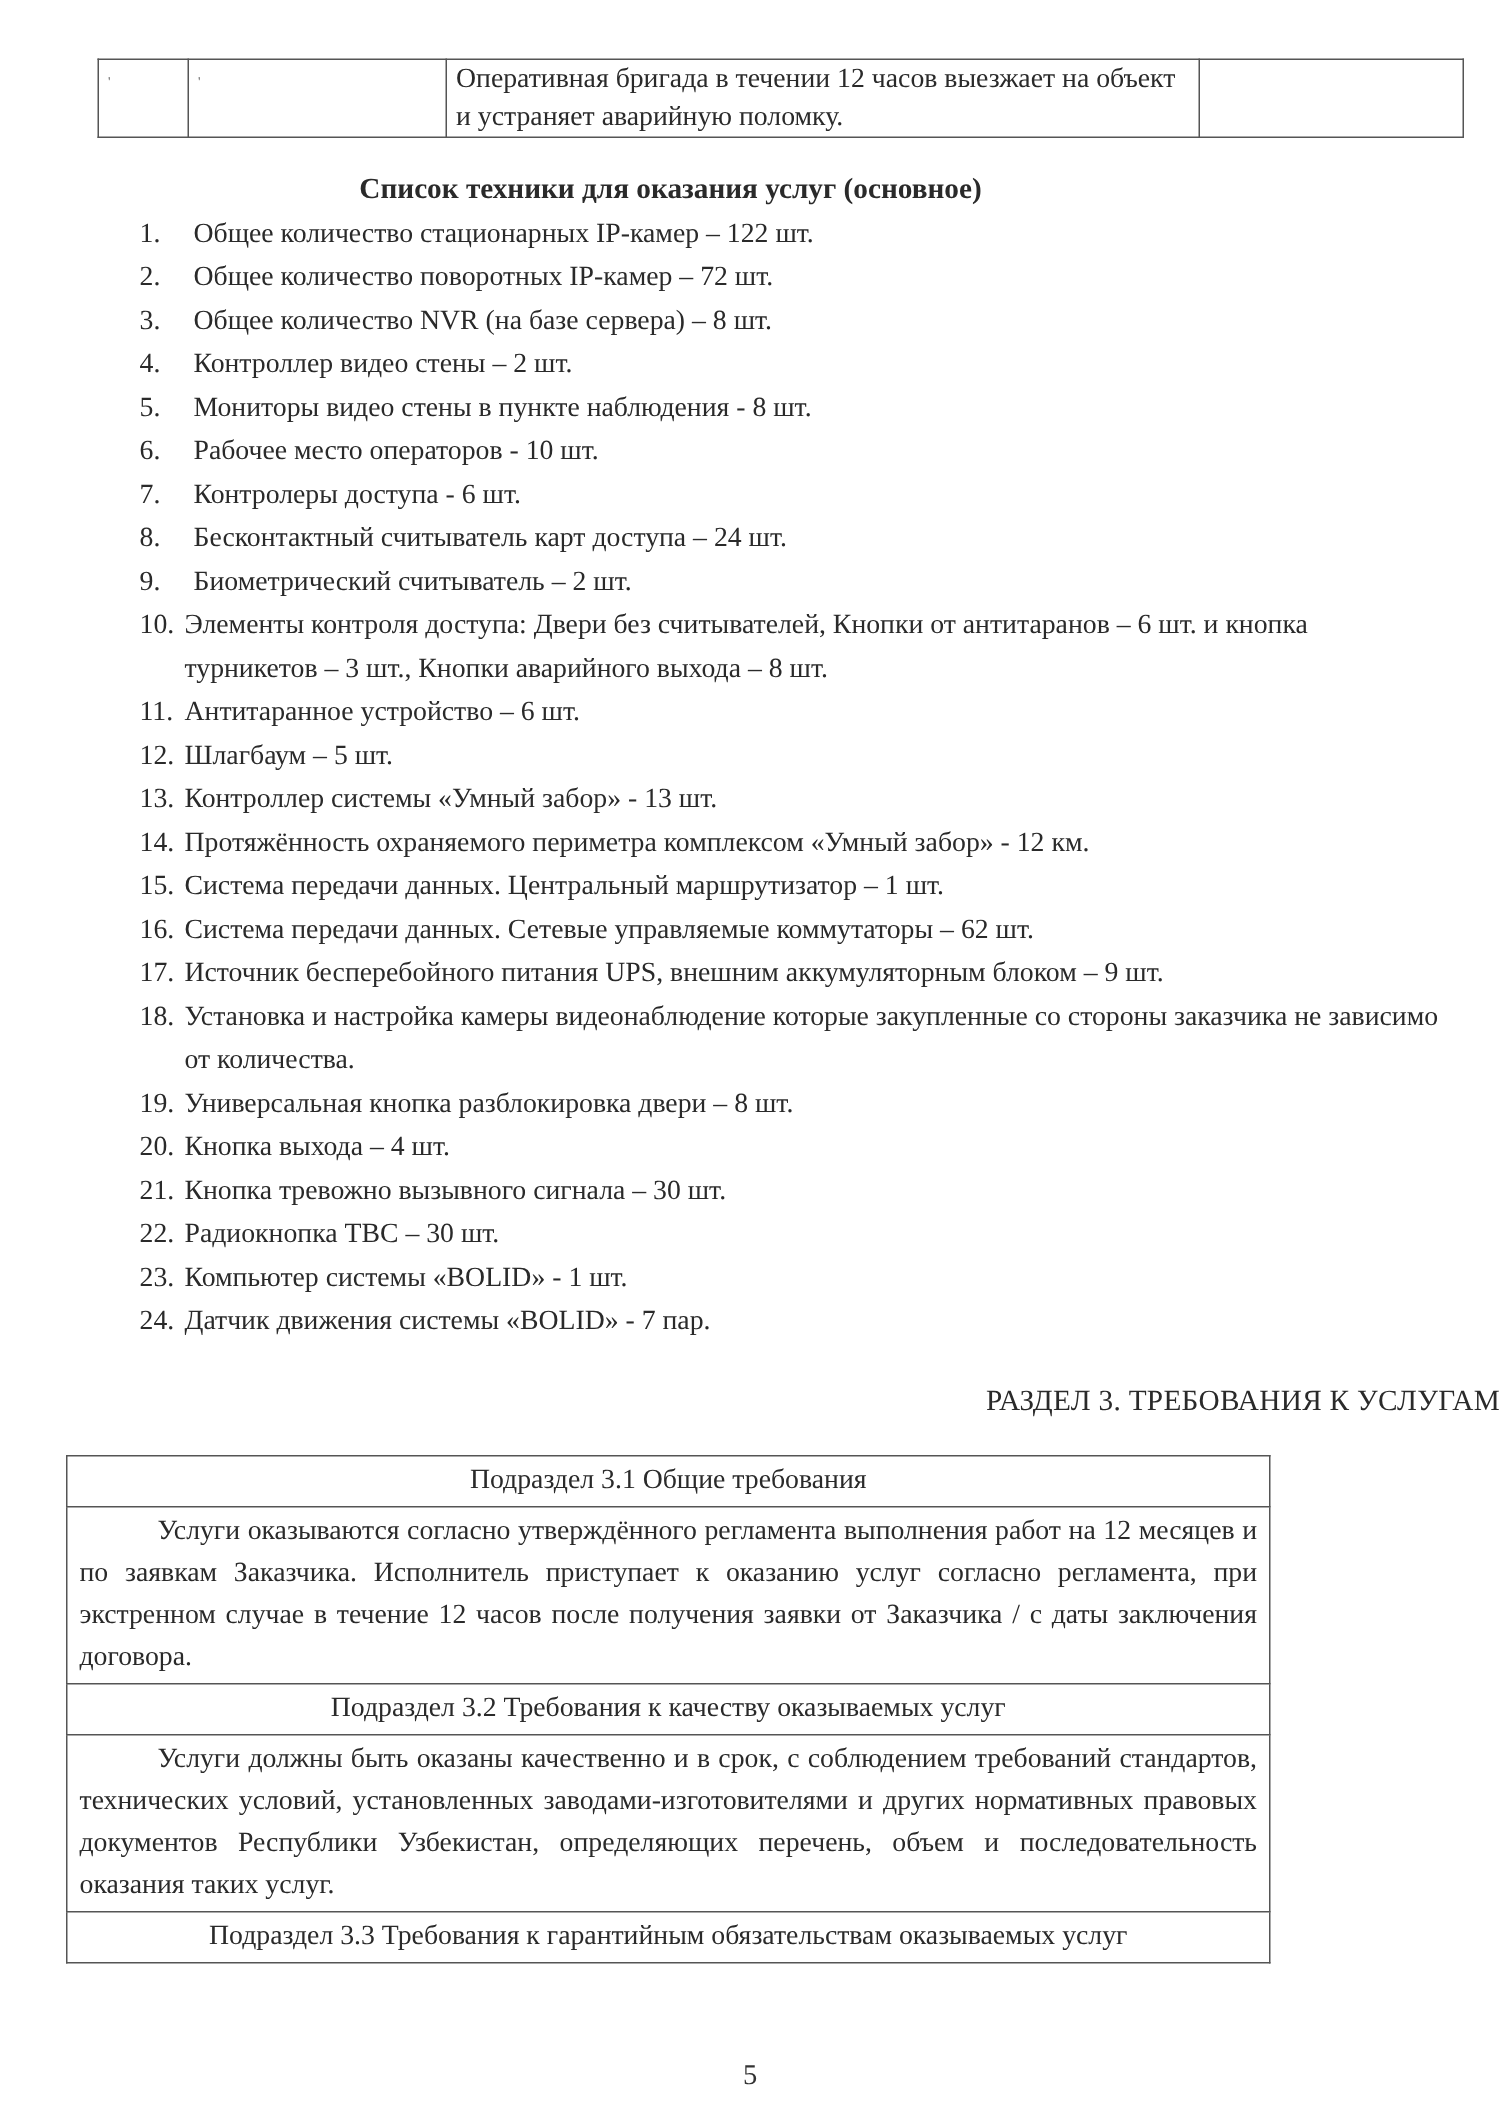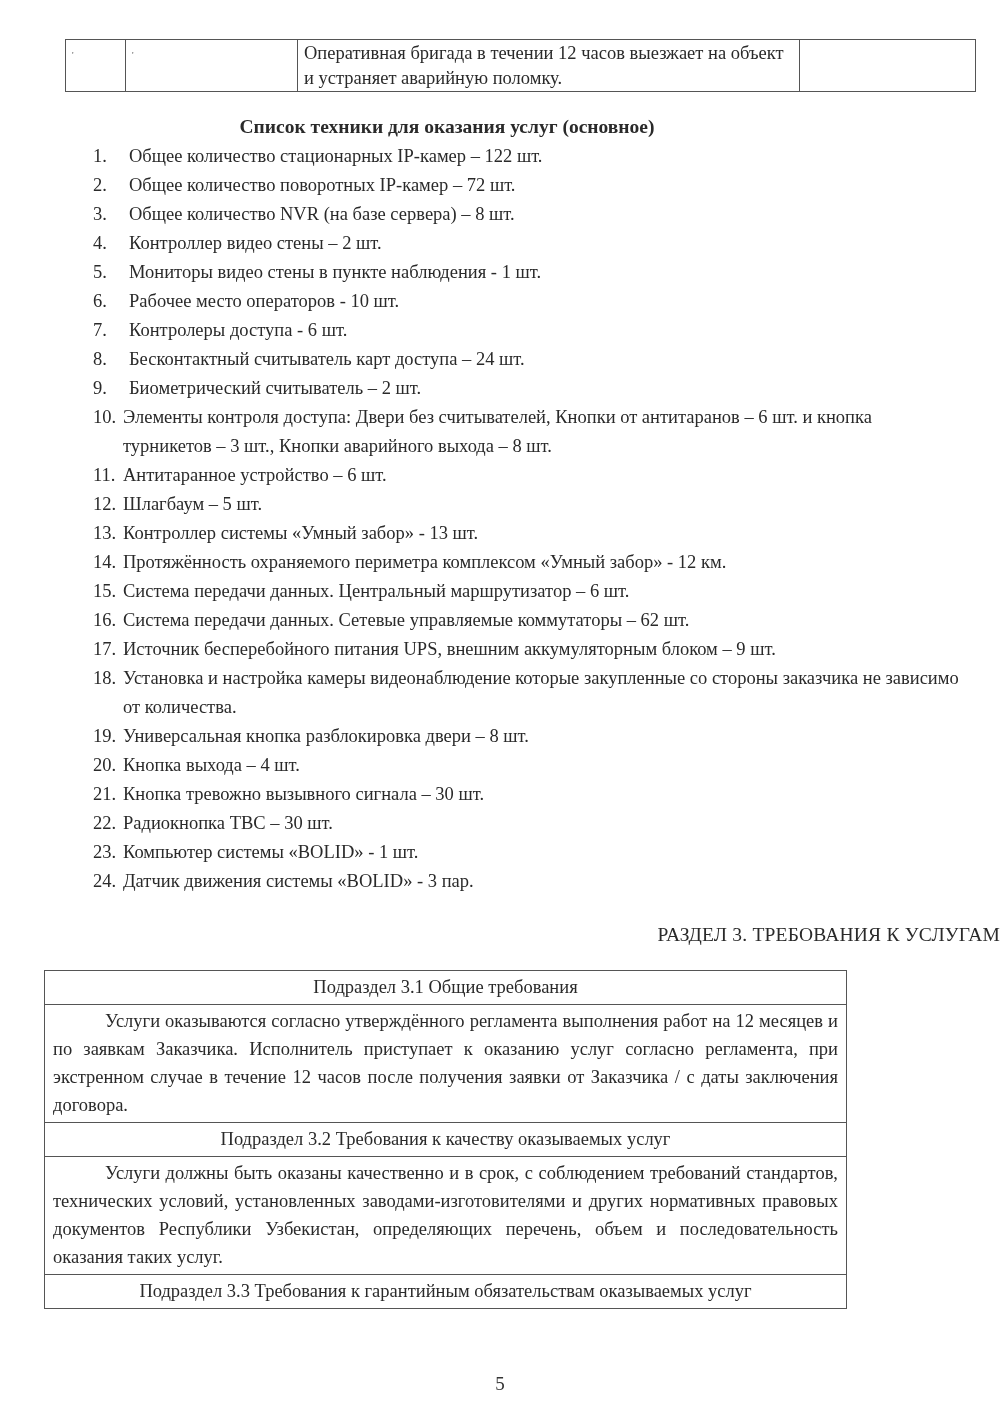--- a/index.html
+++ b/index.html
@@ -86,21 +86,21 @@
     <li>
       <span class="num">3.</span>
       <span class="txt">Общее количество NVR (на базе сервера) – 8 шт.</span>
     </li>
     <li>
       <span class="num">4.</span>
       <span class="txt">Контроллер видео стены – 2 шт.</span>
     </li>
     <li>
       <span class="num">5.</span>
-      <span class="txt">Мониторы видео стены в пункте наблюдения - 1 шт.</span>
+      <span class="txt">Мониторы видео стены в пункте наблюдения - 8 шт.</span>
     </li>
     <li>
       <span class="num">6.</span>
       <span class="txt">Рабочее место операторов - 10 шт.</span>
     </li>
     <li>
       <span class="num">7.</span>
       <span class="txt">Контролеры доступа - 6 шт.</span>
     </li>
     <li>
@@ -126,21 +126,21 @@
     <li>
       <span class="num wide">13.</span>
       <span class="txt">Контроллер системы «Умный забор» - 13 шт.</span>
     </li>
     <li>
       <span class="num wide">14.</span>
       <span class="txt">Протяжённость охраняемого периметра комплексом «Умный забор» - 12 км.</span>
     </li>
     <li>
       <span class="num wide">15.</span>
-      <span class="txt">Система передачи данных. Центральный маршрутизатор – 6 шт.</span>
+      <span class="txt">Система передачи данных. Центральный маршрутизатор – 1 шт.</span>
     </li>
     <li>
       <span class="num wide">16.</span>
       <span class="txt">Система передачи данных. Сетевые управляемые коммутаторы – 62 шт.</span>
     </li>
     <li>
       <span class="num wide">17.</span>
       <span class="txt">Источник бесперебойного питания UPS, внешним аккумуляторным блоком – 9 шт.</span>
     </li>
     <li>
@@ -162,21 +162,21 @@
     <li>
       <span class="num wide">22.</span>
       <span class="txt">Радиокнопка ТВС – 30 шт.</span>
     </li>
     <li>
       <span class="num wide">23.</span>
       <span class="txt">Компьютер системы «BOLID» - 1 шт.</span>
     </li>
     <li>
       <span class="num wide">24.</span>
-      <span class="txt">Датчик движения системы «BOLID» - 3 пар.</span>
+      <span class="txt">Датчик движения системы «BOLID» - 7 пар.</span>
     </li>
   </ul>
 
 <div class="section-title">РАЗДЕЛ 3. ТРЕБОВАНИЯ К УСЛУГАМ</div>
 
 <table class="req-table">
   <tbody>
       <tr>
     <td class="head">Подраздел 3.1 Общие требования</td>
   </tr>

